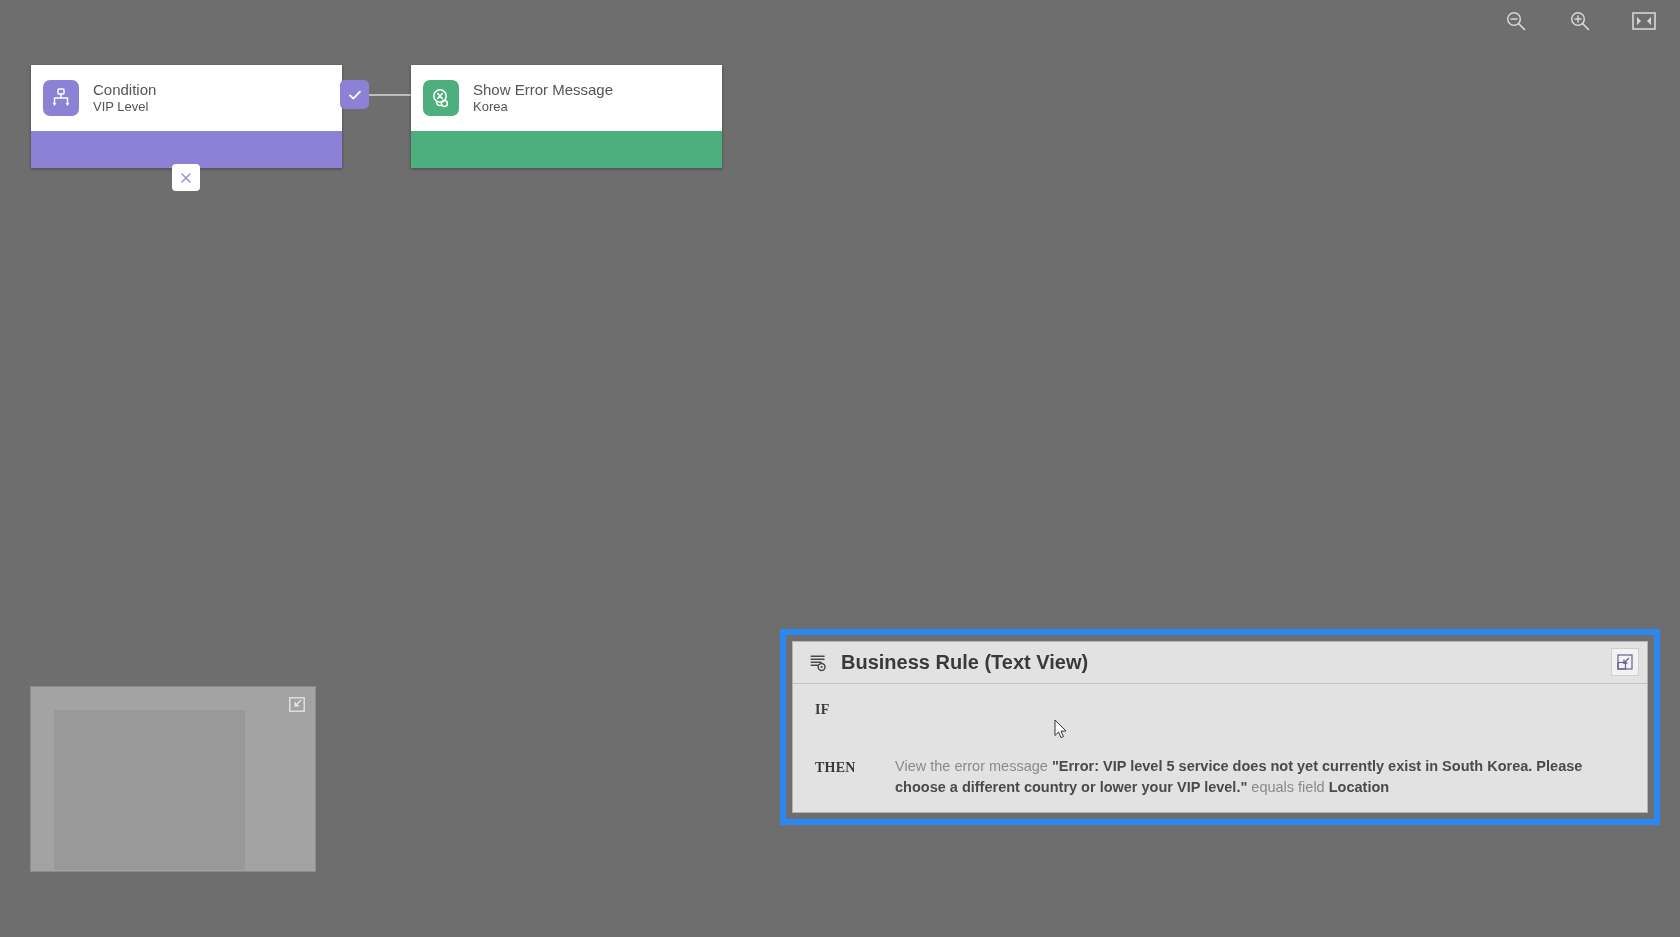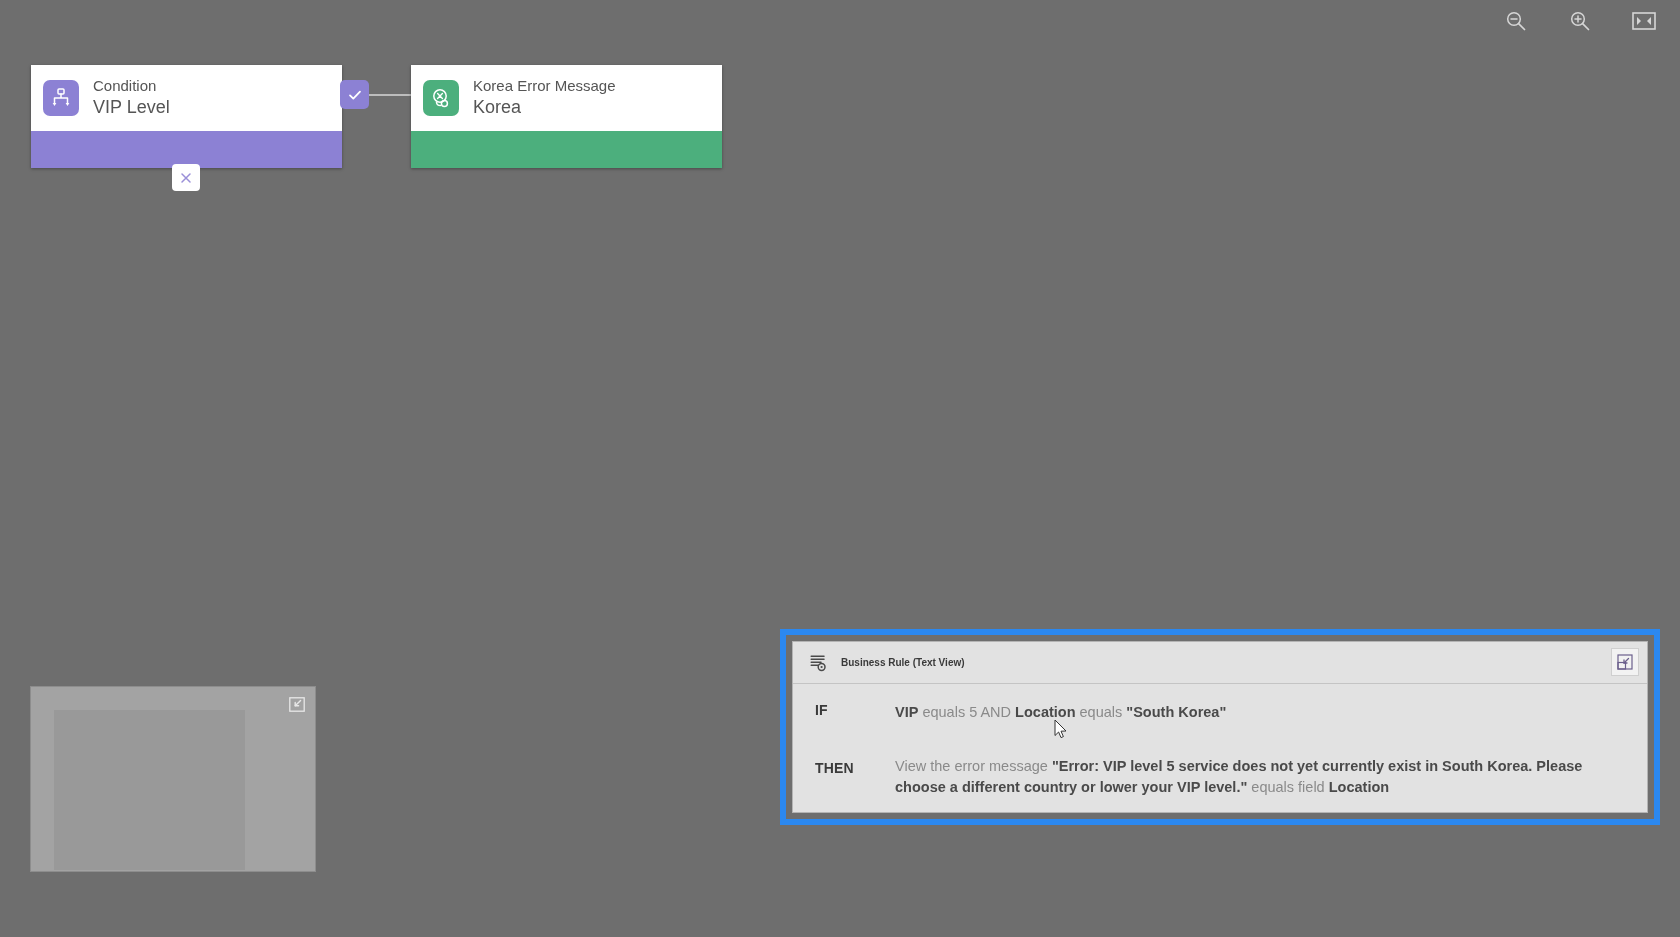--- a/index.html
+++ b/index.html
@@ -68,21 +68,21 @@
     flex: 0 0 auto;
     margin-right: 14px;
   }
   .node-icon svg { display: block; }
   .node-text { line-height: 1.25; }
   .node-title {
     font-size: 15px;
     color: #555555;
   }
   .node-sub {
-    font-size: 18px;
+    font-size: 13px;
     color: #555555;
   }
   .node-body {
     height: 37px;
   }
 
   #node-condition { left: 31px; top: 65px; width: 311px; }
   #node-condition .node-body { background: #8c81d4; }
 
   #node-error { left: 411px; top: 65px; width: 311px; }
@@ -185,21 +185,21 @@
   }
   #rule-header-icon {
     width: 22px;
     height: 22px;
     margin-right: 12px;
     display: flex;
     align-items: center;
     justify-content: center;
   }
   #rule-title {
-    font-size: 10px;
+    font-size: 20px;
     color: #3a3a3a;
     font-weight: 600;
   }
   #rule-dock-btn {
     position: absolute;
     right: 8px;
     top: 6px;
     width: 26px;
     height: 26px;
     background: #f2f2f2;
@@ -212,20 +212,21 @@
   #rule-body {
     flex: 1 1 auto;
     padding: 18px 22px 10px 22px;
     position: relative;
   }
   .clause-label {
     font-size: 14px;
     font-weight: 700;
     color: #3a3a3a;
     letter-spacing: 0.2px;
+    font-family: Liberation Serif, serif;
   }
   #if-label { margin-bottom: 16px; }
   #then-label { margin-top: 4px; margin-bottom: 14px; }
   .clause-text {
     margin-left: 80px;
     font-size: 14.5px;
     color: #8a8a8a;
     line-height: 1.42;
   }
   .clause-text b {
@@ -324,21 +325,21 @@
     <div class="node-head">
       <div class="node-icon" style="background:#4caf7d;">
         <svg width="22" height="22" viewBox="0 0 22 22">
           <circle cx="10" cy="9" r="6.2" fill="none" stroke="#ffffff" stroke-width="1.5"></circle>
           <path d="M7.6 6.6 L12.4 11.4 M12.4 6.6 L7.6 11.4" fill="none" stroke="#ffffff" stroke-width="1.4" stroke-linecap="round"></path>
           <path d="M6.5 15.2 Q6.8 18.5 10.4 18.6" fill="none" stroke="#ffffff" stroke-width="1.5" stroke-linecap="round"></path>
           <circle cx="14.4" cy="16.4" r="3" fill="none" stroke="#ffffff" stroke-width="1.5"></circle>
         </svg>
       </div>
       <div class="node-text">
-        <div class="node-title">Korea Error Message</div>
+        <div class="node-title">Show Error Message</div>
         <div class="node-sub">Korea</div>
       </div>
     </div>
     <div class="node-body"></div>
   </div>
 
   <div id="minimap">
     <div id="minimap-viewport"></div>
     <div id="minimap-collapse">
       <svg width="16" height="15" viewBox="0 0 16 15">
@@ -368,21 +369,20 @@
             <rect x="1" y="8.5" width="7.5" height="6.5" fill="none" stroke="#6b5f8c" stroke-width="1.2"></rect>
             <path d="M11.5 4.5 L7 9" fill="none" stroke="#6b5f8c" stroke-width="1.3" stroke-linecap="round"></path>
             <path d="M7 6 L7 9 L10 9" fill="none" stroke="#6b5f8c" stroke-width="1.3" stroke-linecap="round" stroke-linejoin="round"></path>
           </svg>
         </div>
       </div>
 
       <div id="rule-body">
         <div id="if-row">
           <div class="clause-label" id="if-label">IF</div>
-          <div class="clause-text" id="if-text"><b>VIP</b><span> equals 5 AND </span><b>Location</b><span> equals </span><b>"South Korea"</b></div>
         </div>
         <div id="then-row">
           <div class="clause-label" id="then-label">THEN</div>
           <div class="clause-text" id="then-text"><span>View the error message </span><b>"Error: VIP level 5 service does not yet currently exist in South Korea. Please choose a different country or lower your VIP level."</b><span> equals field </span><b>Location</b></div>
         </div>
       </div>
 
     </div>
   </div>
 

